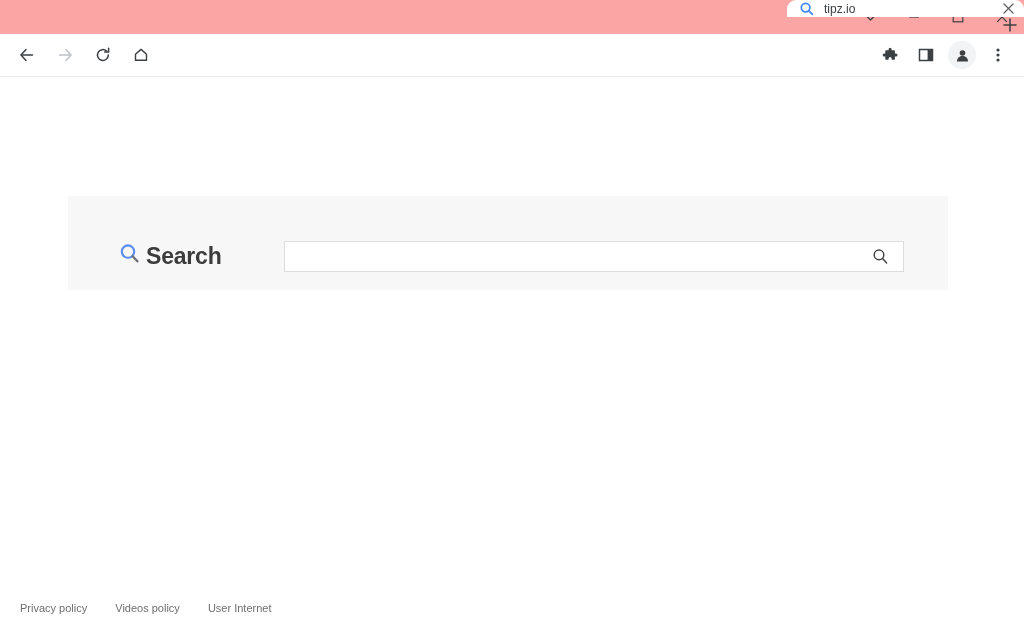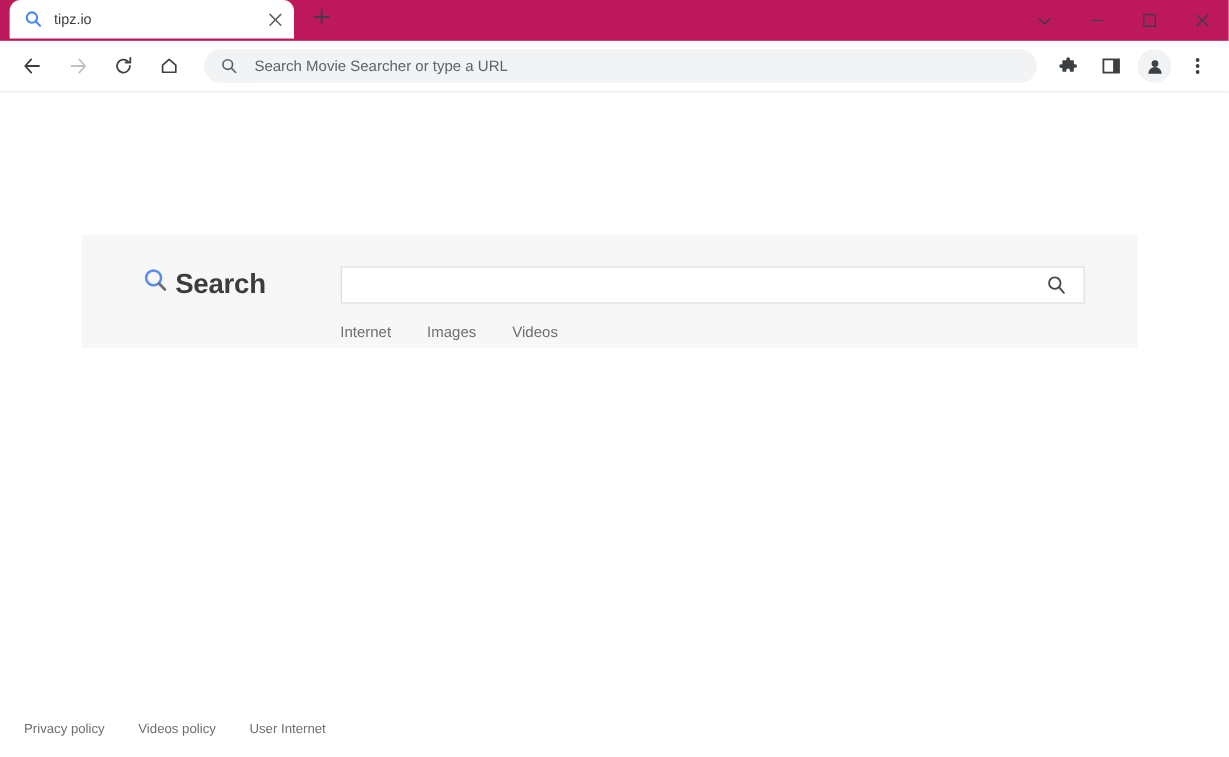--- a/index.html
+++ b/index.html
@@ -7,22 +7,22 @@
     width: 1024px; height: 631px;
     font-family: "Liberation Sans", sans-serif;
     background: #ffffff;
     overflow: hidden;
   }
 
   
   .browser { width: 1024px; height: 631px; position: relative; background: #ffffff; }
 
   .tabstrip {
-    height: 34px; background: #be185d;
-    display: flex; align-items: flex-start; position: relative;
+    height: 34px; background: #fca5a5;
+    display: flex; align-items: flex-end; position: relative; flex-direction: column;
   }
   .tab {
     margin-left: 8px; width: 237px; height: 32px;
     background: #ffffff; border-radius: 9px 9px 0 0;
     display: flex; align-items: center; padding: 0 8px 0 12px;
     position: relative; z-index: 2;
   }
   .tab-favicon { width: 16px; height: 16px; flex: 0 0 16px; display: block; }
   .tab-title {
     flex: 1; font-size: 12px; color: #3c4043;
@@ -84,21 +84,21 @@
   
   .viewport {
     position: absolute; top: 76px; left: 0;
     width: 1024px; height: 555px; background: #ffffff;
     border-top: 1px solid #e8eaed;
     overflow: hidden;
   }
   .panel {
     position: absolute; left: 68px; top: 119px;
     width: 880px; height: 94px; background: #f7f7f7;
-    display: flex; align-items: flex-start;
+    display: flex; align-items: center;
   }
   .logo {
     display: flex; align-items: center;
     margin-left: 50px; margin-top: 26px;
   }
   .logo-icon { display: block; }
   .logo-text {
     font-size: 23px; font-weight: bold; color: #3c3c3c;
     margin-left: 4px; letter-spacing: -0.2px;
   }
@@ -207,29 +207,20 @@
         <path d="M14.3 9a5.4 5.4 0 1 1-1.7-3.9" fill="none" stroke="currentColor" stroke-width="1.5" stroke-linecap="round"></path>
         <polyline points="14.6,2.2 14.6,6.1 10.7,6.1" fill="none" stroke="currentColor" stroke-width="1.5" stroke-linecap="round" stroke-linejoin="round"></polyline>
       </svg>
     </div>
     <div class="navbtn">
       <svg width="18" height="18" viewBox="0 0 18 18">
         <path d="M3.5 8.2 L9 3.4 L14.5 8.2 L14.5 14.2 L3.5 14.2 Z" fill="none" stroke="currentColor" stroke-width="1.4" stroke-linejoin="round"></path>
       </svg>
     </div>
 
-    <div class="omnibox">
-      <span class="omnibox-icon">
-        <svg width="14" height="14" viewBox="0 0 14 14">
-          <circle cx="5.8" cy="5.8" r="4" fill="none" stroke="currentColor" stroke-width="1.4"></circle>
-          <line x1="8.8" y1="8.8" x2="12.4" y2="12.4" stroke="currentColor" stroke-width="1.4" stroke-linecap="round"></line>
-        </svg>
-      </span>
-      <span class="omnibox-text">Search Movie Searcher or type a URL</span>
-    </div>
 
     <div class="toolbar-right">
       <div class="tbtn">
         <svg width="17" height="17" viewBox="0 0 17 17">
           <path d="M6.6 2.2a1.5 1.5 0 0 1 3 0v1.1h2.6c.4 0 .7.3.7.7v2.5h1.1a1.5 1.5 0 0 1 0 3h-1.1v2.6c0 .4-.3.7-.7.7H9.6v-1.2a1.5 1.5 0 0 0-3 0v1.2H4c-.4 0-.7-.3-.7-.7V9.6H2.2a1.5 1.5 0 0 1 0-3h1.1V4c0-.4.3-.7.7-.7h2.6z" fill="currentColor"></path>
         </svg>
       </div>
       <div class="tbtn">
         <svg width="16" height="16" viewBox="0 0 16 16">
           <rect x="1.5" y="2.5" width="13" height="11" fill="none" stroke="currentColor" stroke-width="1.5"></rect>
@@ -270,25 +261,20 @@
         <div class="searchbox">
           <input class="searchinput" type="text" placeholder="" style="">
           <button class="search-submit">
             <svg width="17" height="17" viewBox="0 0 17 17">
               <circle cx="7" cy="6.9" r="4.8" fill="none" stroke="currentColor" stroke-width="1.5"></circle>
               <line x1="10.6" y1="10.5" x2="14.6" y2="15" stroke="currentColor" stroke-width="1.5" stroke-linecap="round"></line>
             </svg>
           </button>
         </div>
 
-        <div class="modes">
-          <span class="mode">Internet</span>
-          <span class="mode">Images</span>
-          <span class="mode">Videos</span>
-        </div>
       </div>
     </div>
 
     <div class="footer">
       <a href="#">Privacy policy</a>
       <a href="#">Videos policy</a>
       <a href="#">User Internet</a>
     </div>
 
   </div>

